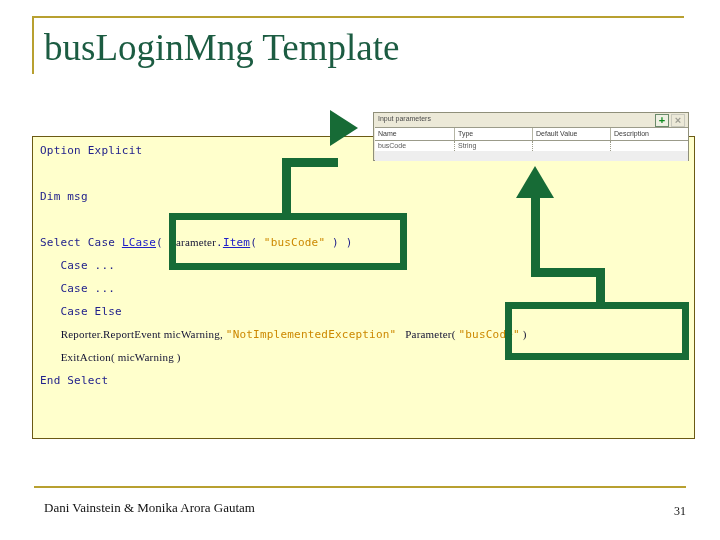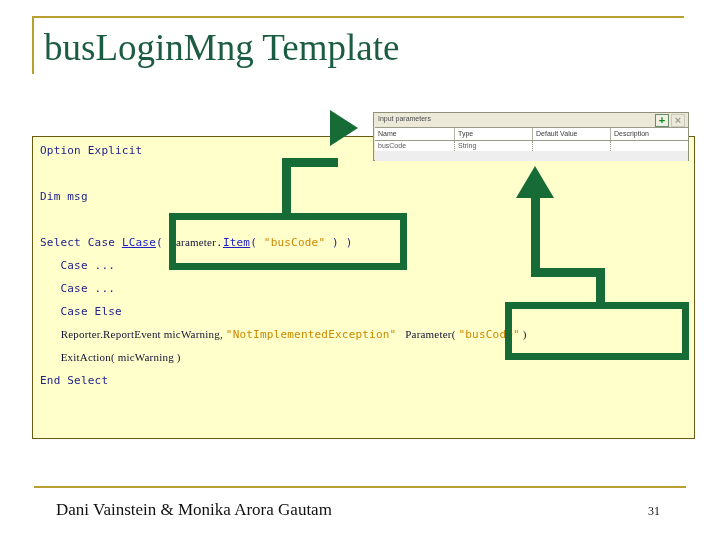--- a/index.html
+++ b/index.html
@@ -146,26 +146,26 @@
     border-right:19px solid transparent;
     border-bottom:32px solid #176b36;
   }
 
   
   .footer-rule{
     position:absolute;left:34px;top:486px;width:652px;height:2px;
     background:#b8a030;
   }
   .footer-name{
-    position:absolute;left:56px;top:500px;
-    font-family:"Liberation Serif", serif;
-    font-size:17px;color:#111111;white-space:nowrap;
+    position:absolute;left:44px;top:500px;
+    font-family:"Liberation Serif", serif;
+    font-size:13px;color:#111111;white-space:nowrap;
   }
   .footer-page{
-    position:absolute;left:648px;top:504px;
+    position:absolute;left:674px;top:504px;
     font-family:"Liberation Serif", serif;
     font-size:12px;color:#111111;
   }
 </style>
 </head>
 <body>
 
 <div id="slide">
 
   <div class="title-rule-top"></div>

